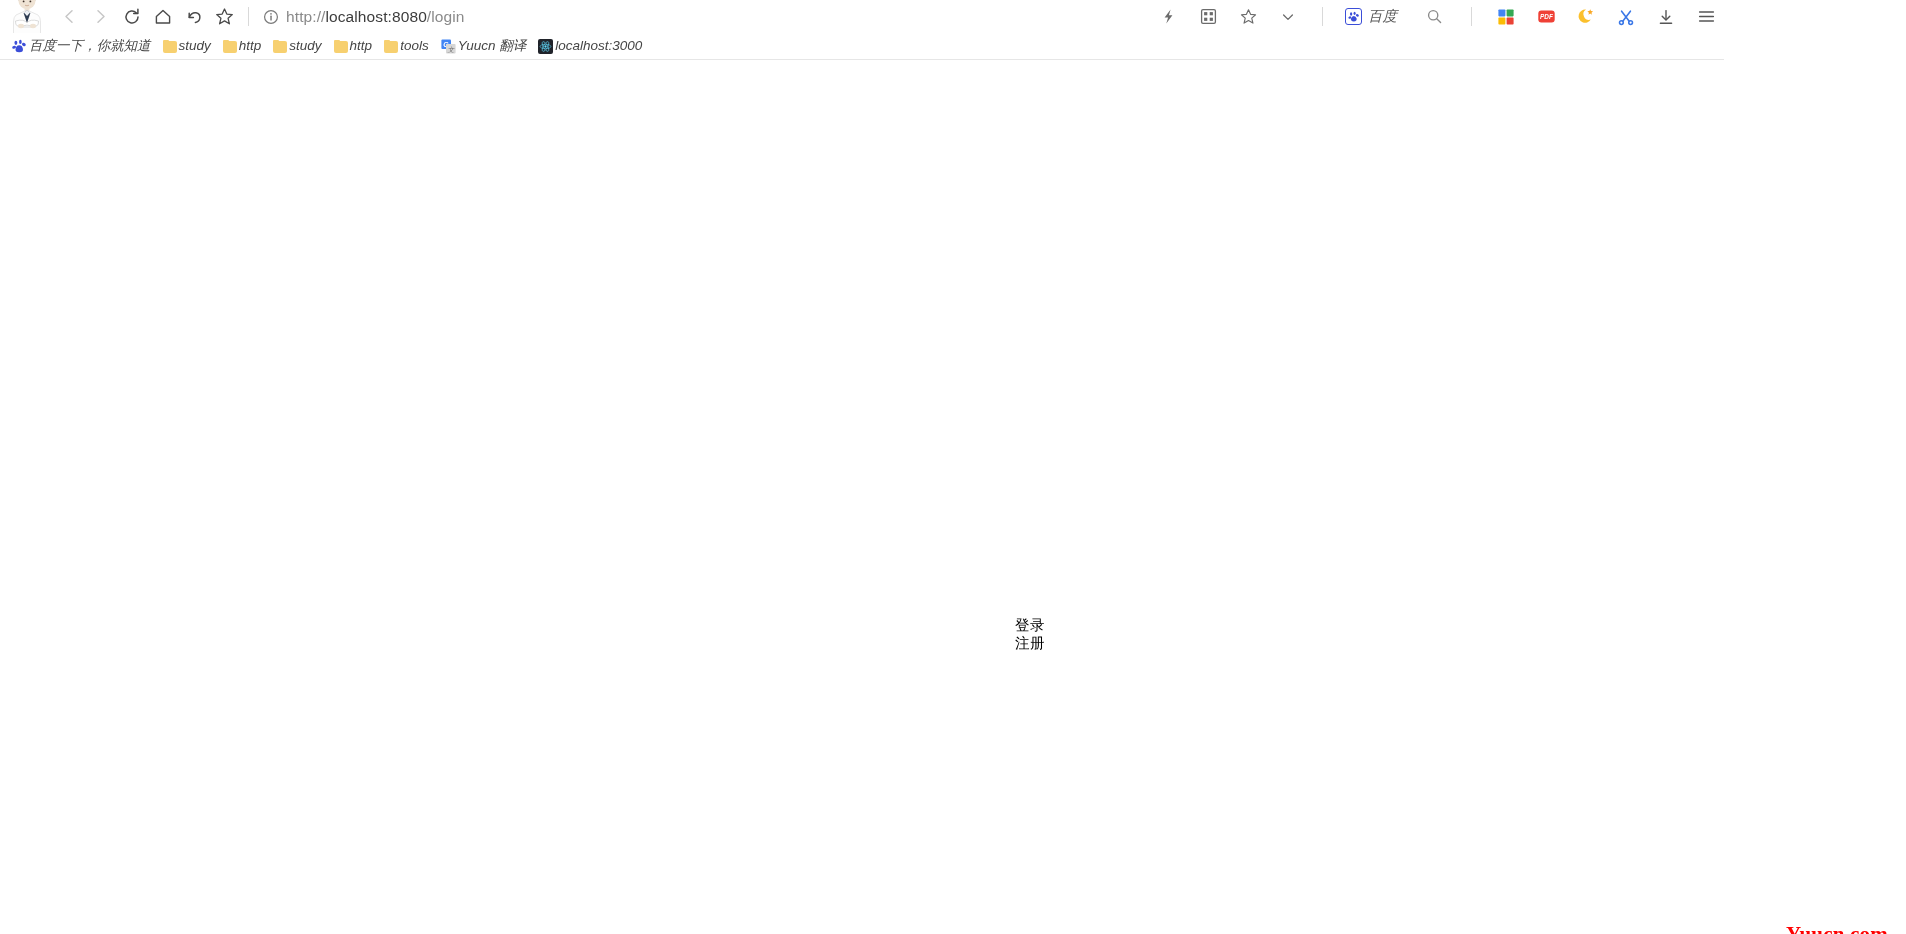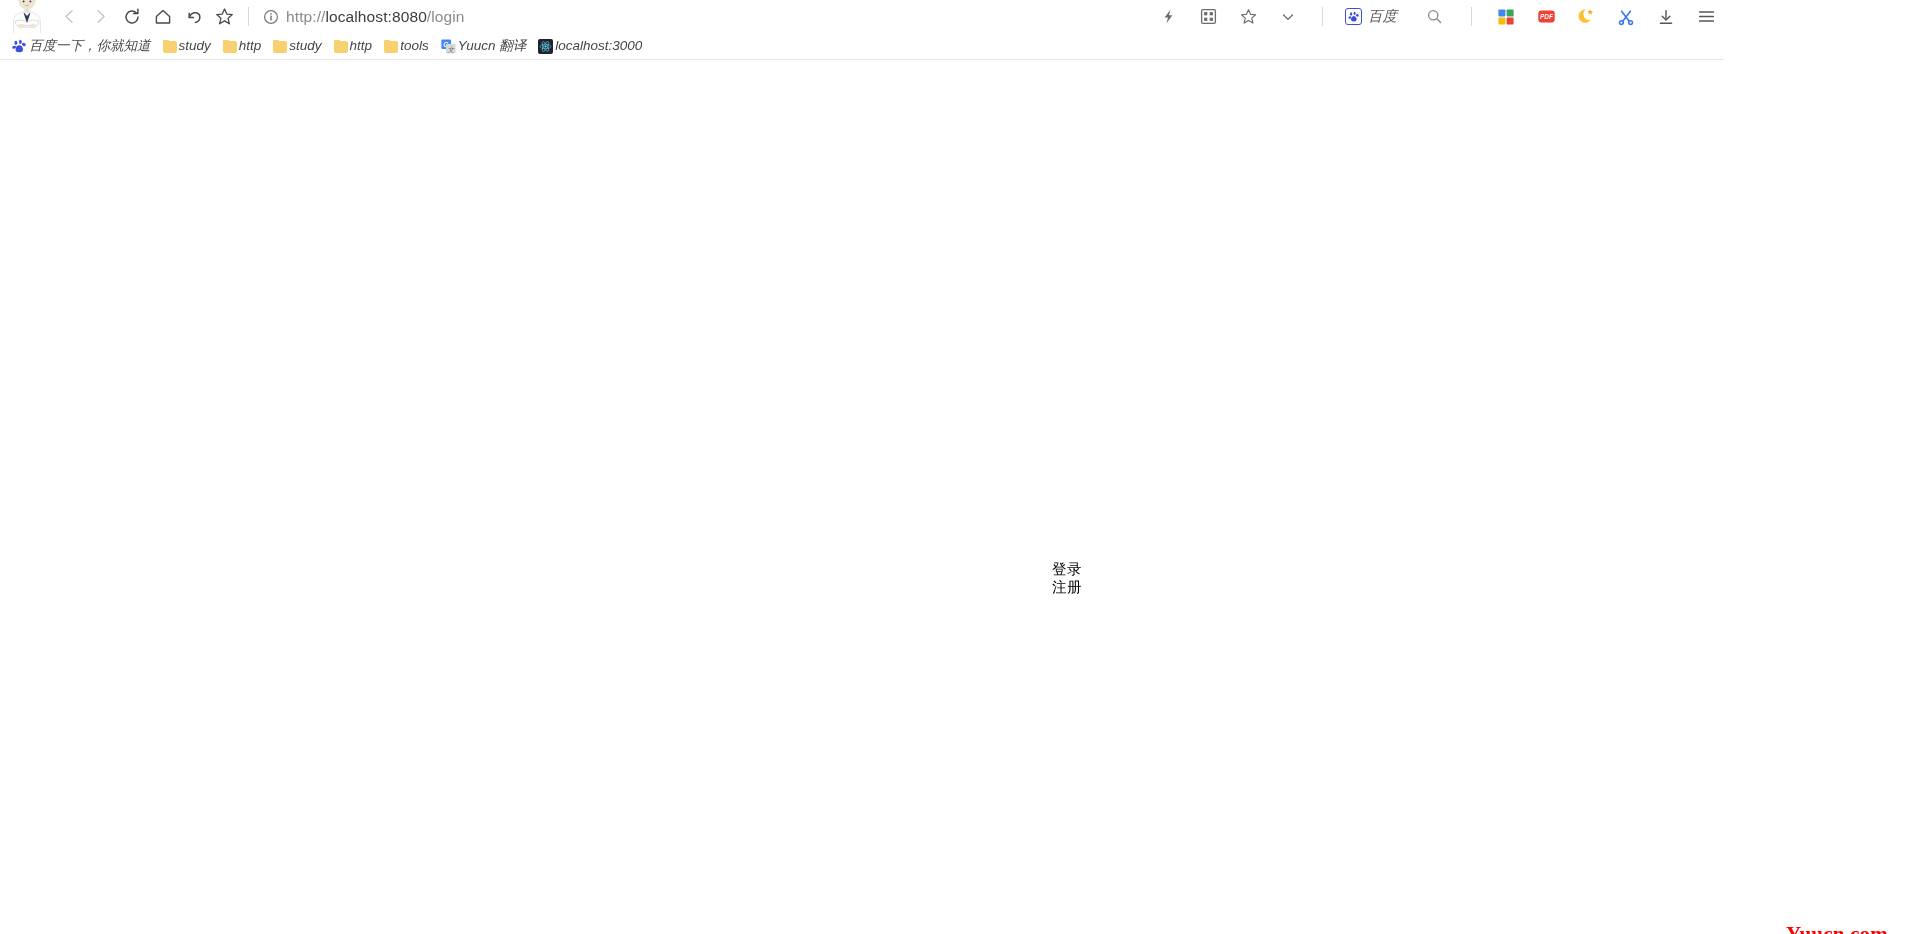--- a/index.html
+++ b/index.html
@@ -197,23 +197,22 @@
     top: 61px;
     width: 1906px;
     height: 873px;
     background: #ffffff;
     overflow: hidden;
   }
 
   .login-block {
     position: absolute;
     left: 1015px;
-    top: 500px;
+    top: 556px;
     line-height: 1.22;
-    margin-left: 37px;
   }
   .login-link {
     display: block;
     font-size: 14.5px;
     color: #000000;
     text-decoration: none;
     cursor: pointer;
     font-family: "DejaVu Sans", "Liberation Sans", sans-serif;
     letter-spacing: 0.5px;
   }

